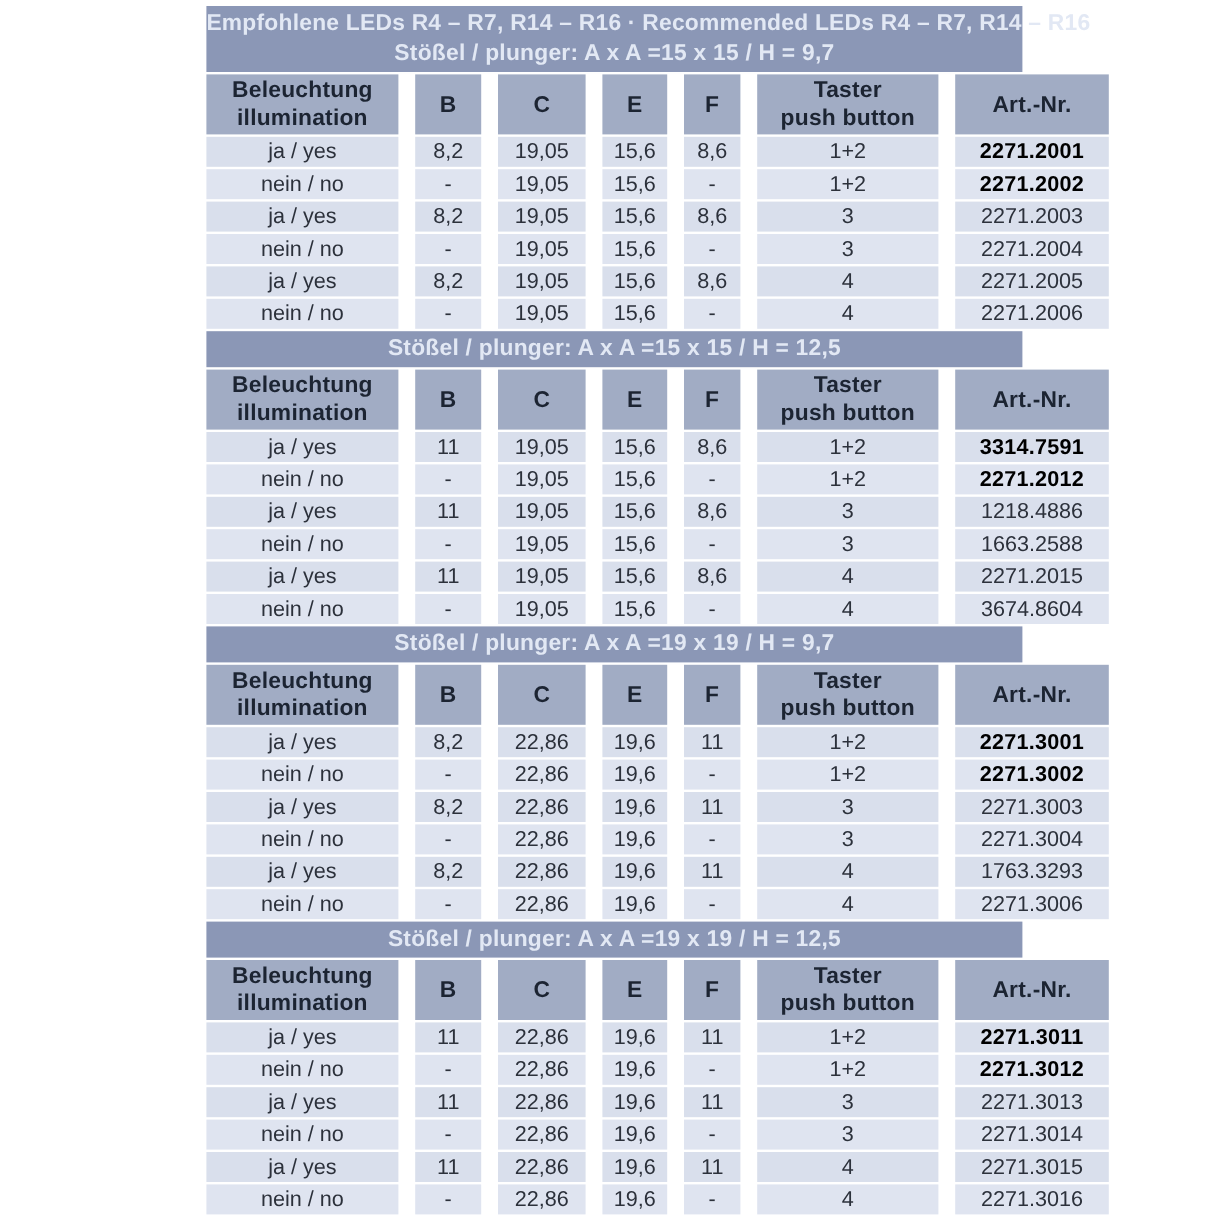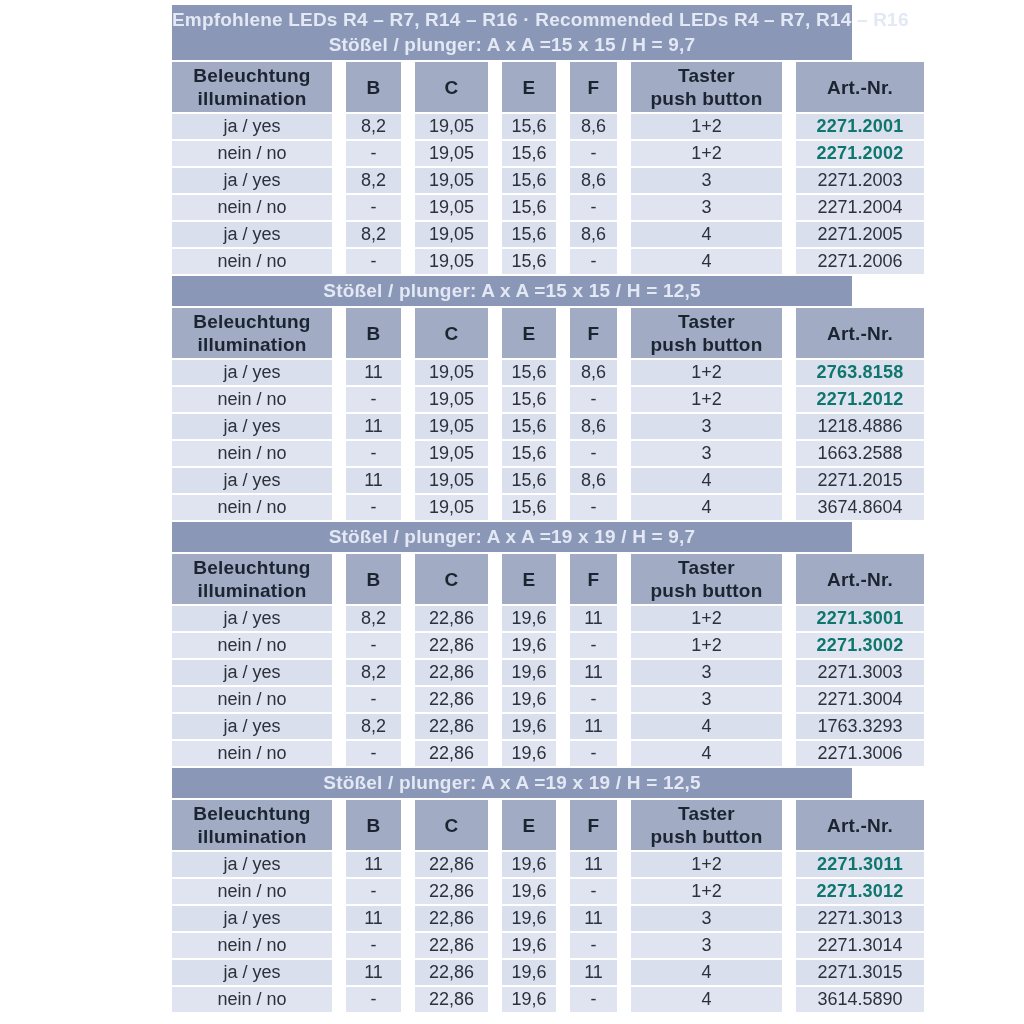--- a/index.html
+++ b/index.html
@@ -62,21 +62,21 @@
     height: 25px;
     line-height: 25px;
     font-size: 18px;
     overflow: hidden;
   }
   .data-row.odd .data-cell  { background: var(--row-bg-odd,  #d9dfec); }
   .data-row.even .data-cell { background: var(--row-bg-even, #dfe4f0); }
 
   .data-cell.bold-art {
     font-weight: bold;
-    color: #0f766e;
+    color: #000000;
     letter-spacing: 0.2px;
   }
 </style>
 </head>
 <body style="background: rgb(255, 255, 255);">
 
 <div class="doc">
   <div id="sections">
   <div class="section">
     <div class="title-bar">
@@ -224,21 +224,21 @@
   </div>
 </div>
     <div class="rows">
   <div class="data-row odd">
             <div class="data-cell">ja / yes</div>
             <div class="data-cell">11</div>
             <div class="data-cell">19,05</div>
             <div class="data-cell">15,6</div>
             <div class="data-cell">8,6</div>
             <div class="data-cell">1+2</div>
-            <div class="data-cell bold-art">2763.8158</div>
+            <div class="data-cell bold-art">3314.7591</div>
           </div>
 
   <div class="data-row even">
             <div class="data-cell">nein / no</div>
             <div class="data-cell">-</div>
             <div class="data-cell">19,05</div>
             <div class="data-cell">15,6</div>
             <div class="data-cell">-</div>
             <div class="data-cell">1+2</div>
             <div class="data-cell bold-art">2271.2012</div>
@@ -482,18 +482,18 @@
             <div class="data-cell">2271.3015</div>
           </div>
 
   <div class="data-row even">
             <div class="data-cell">nein / no</div>
             <div class="data-cell">-</div>
             <div class="data-cell">22,86</div>
             <div class="data-cell">19,6</div>
             <div class="data-cell">-</div>
             <div class="data-cell">4</div>
-            <div class="data-cell">3614.5890</div>
+            <div class="data-cell">2271.3016</div>
           </div>
 </div>
   </div>
 </div>
 </div>
 
 </body></html>

